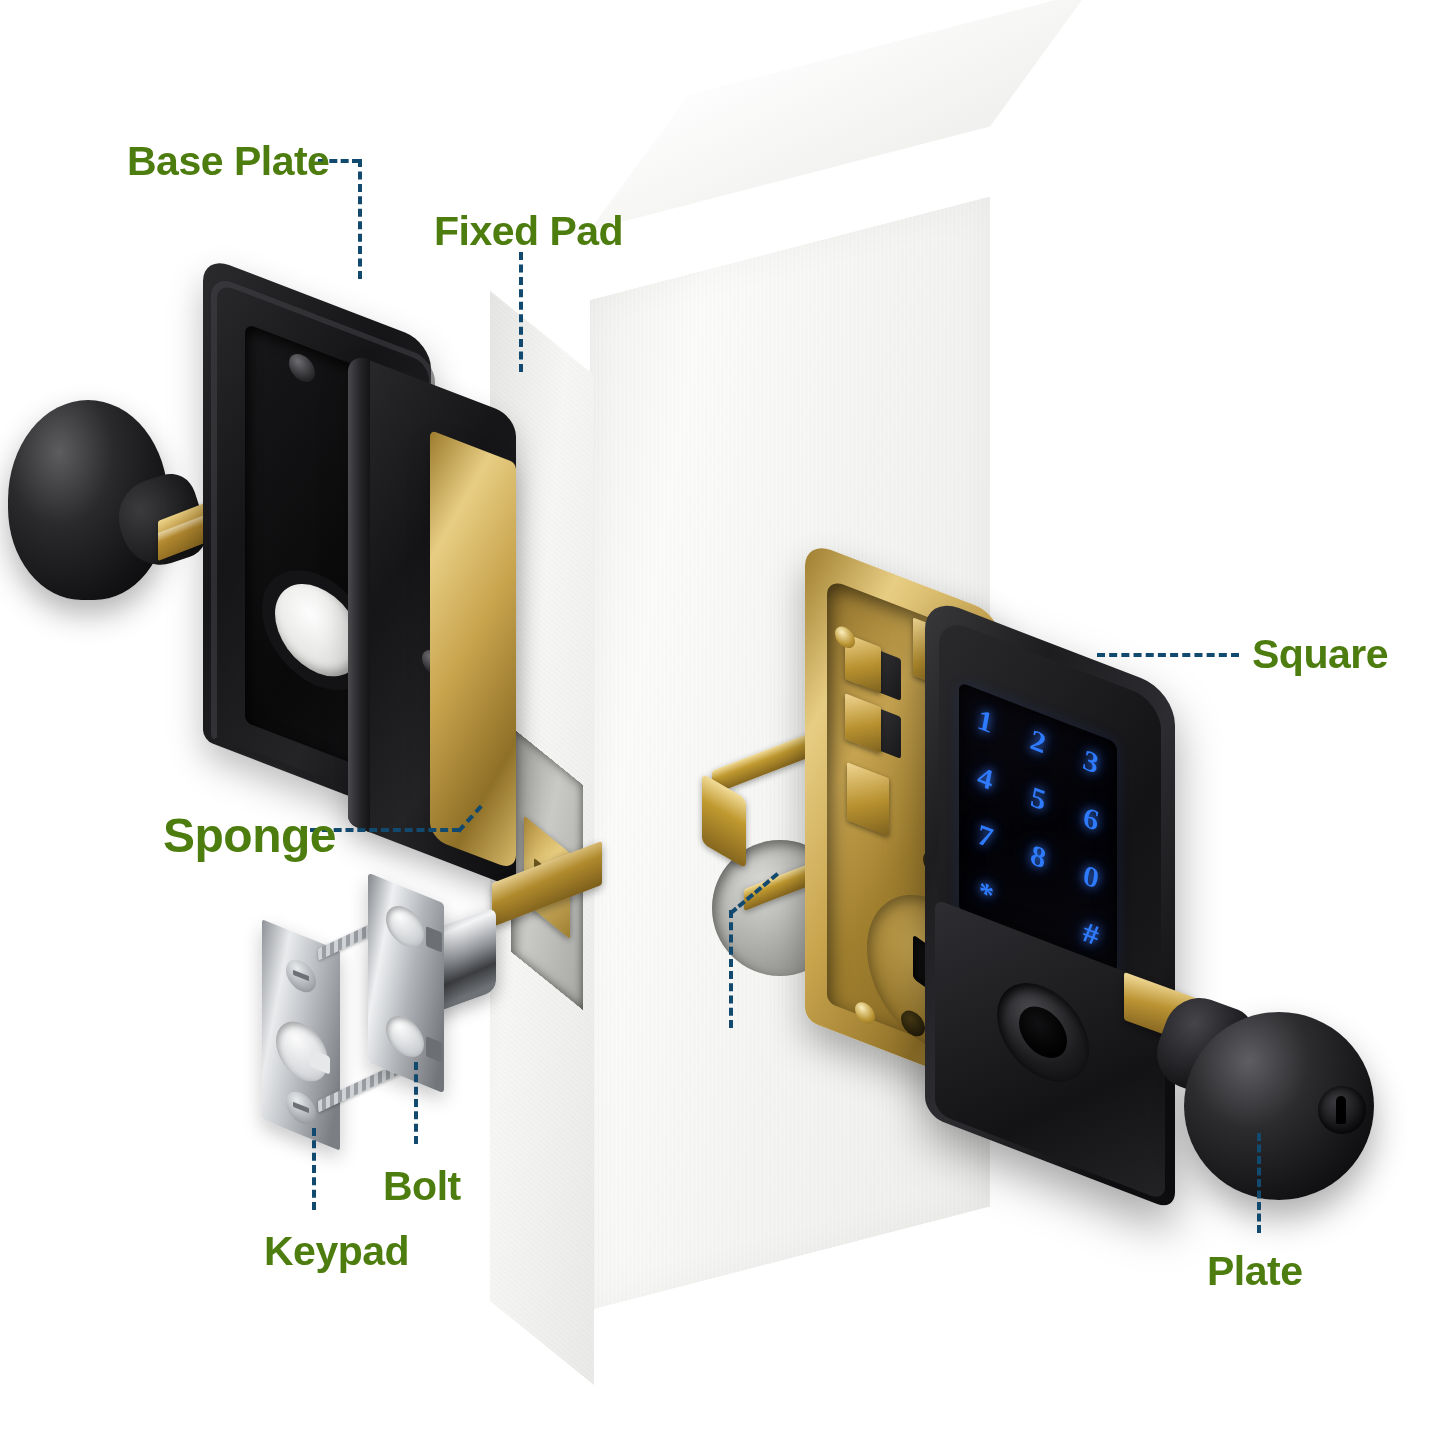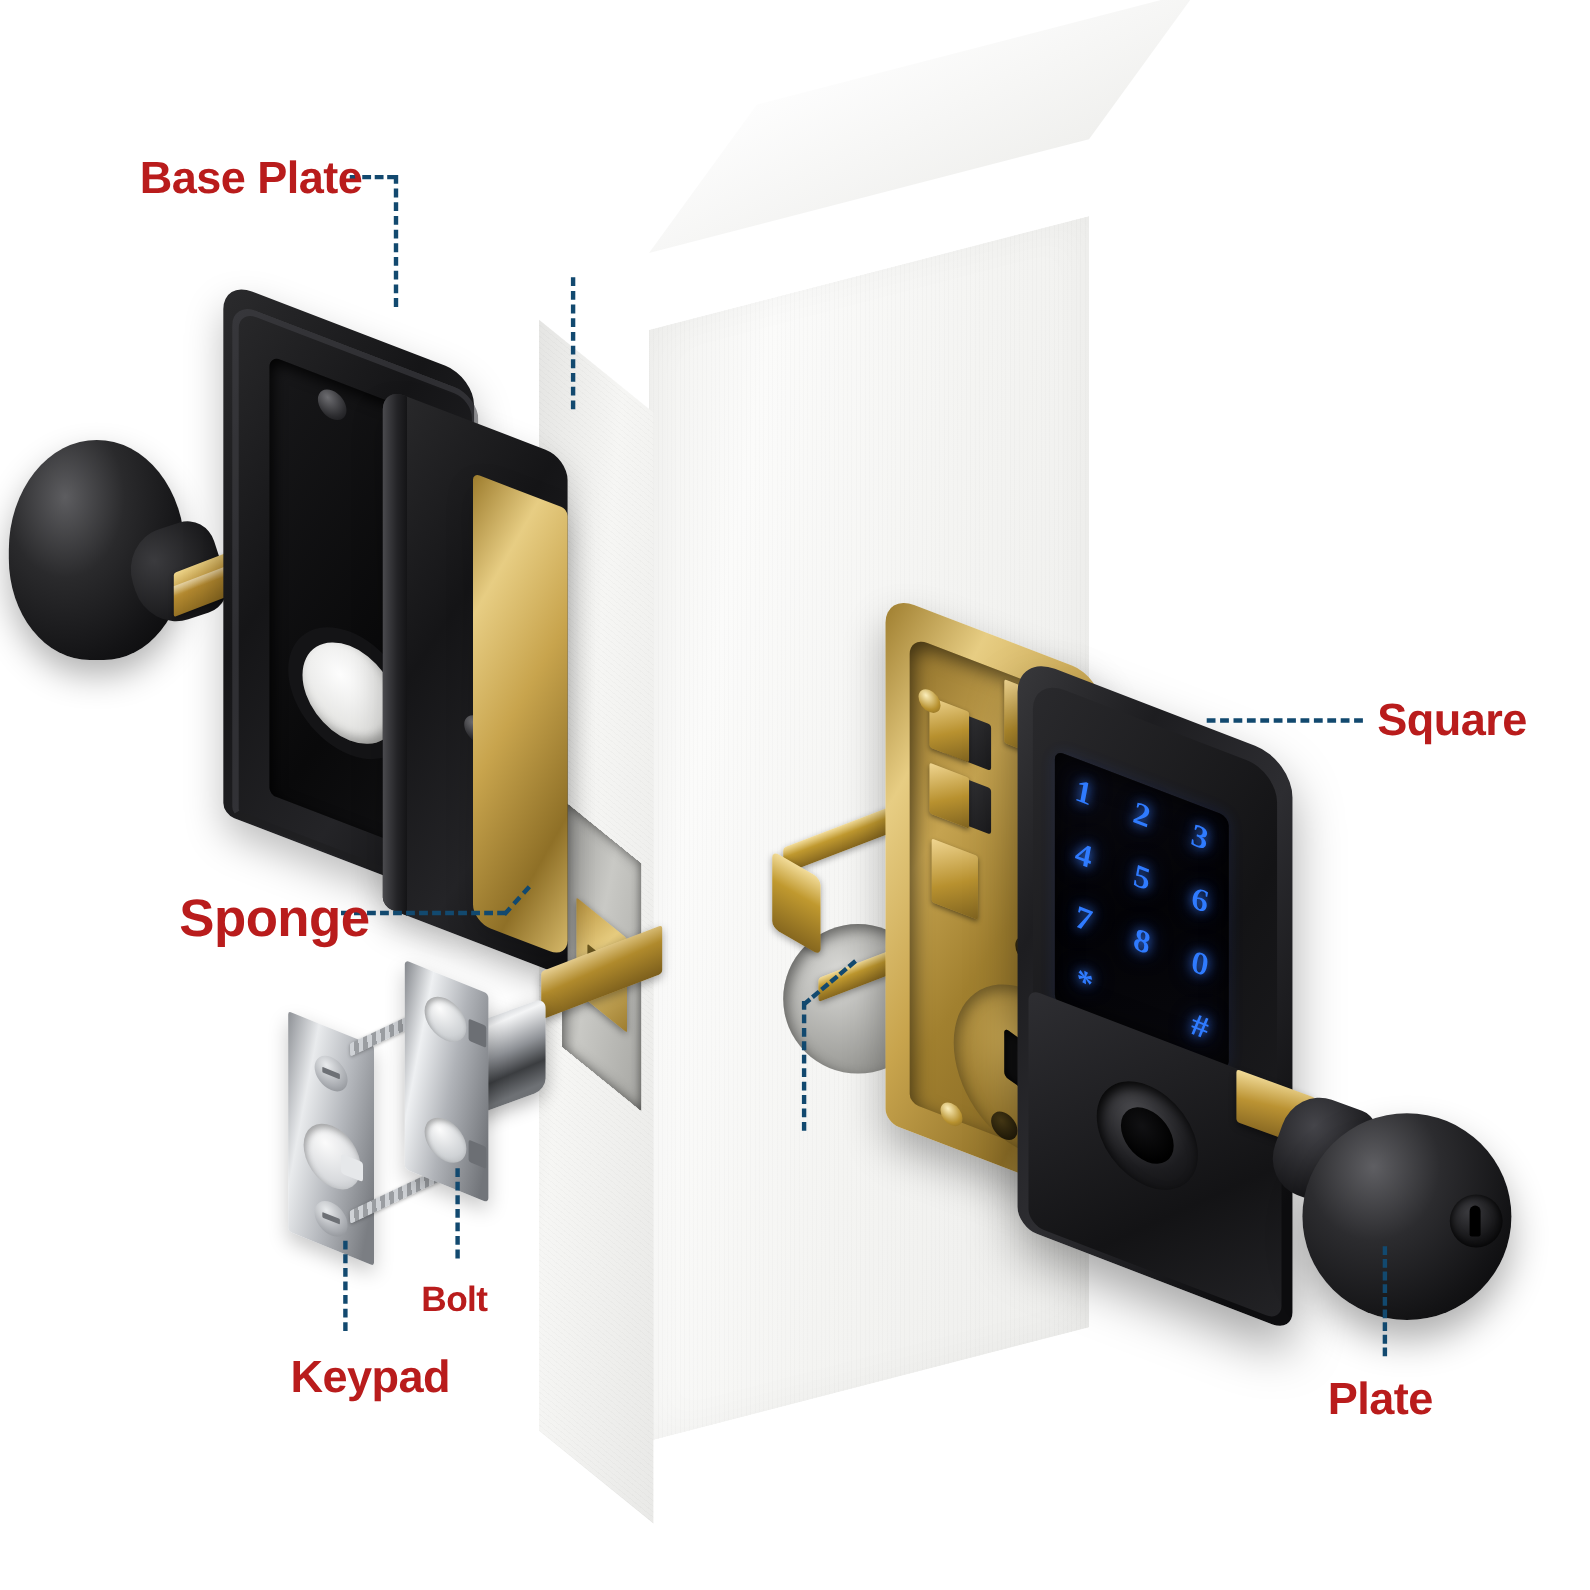--- a/index.html
+++ b/index.html
@@ -1,20 +1,20 @@
 <!DOCTYPE html>
 <html><head>
 <meta charset="utf-8">
 <style>
   html,body{margin:0;padding:0;background:#ffffff;}
   body{width:1445px;height:1445px;overflow:hidden;font-family:"Liberation Sans",sans-serif;}
   #stage{position:relative;width:1445px;height:1445px;background:#ffffff;}
 
   
-  .label{position:absolute;font-family:"Liberation Sans",sans-serif;font-weight:bold;color:#b91c1c;
+  .label{position:absolute;font-family:"Liberation Sans",sans-serif;font-weight:bold;color:#4d7c0f;
          white-space:nowrap;letter-spacing:-0.5px;}
 
   
   .lead-h{position:absolute;height:0;border-top:4px dashed #12496f;}
   .lead-v{position:absolute;width:0;border-left:4px dashed #12496f;}
   .lead-d{position:absolute;height:0;border-top:4px dashed #12496f;transform-origin:0 0;}
 
   
   .door-wrap{position:absolute;left:480px;top:95px;width:660px;height:1245px;}
   .door-face{position:absolute;left:110px;top:205px;width:400px;height:1010px;
@@ -309,19 +309,20 @@
 
   <div class="lead-v" style="left:414px;top:1062px;height:82px;"></div>
 
   <div class="lead-v" style="left:312px;top:1128px;height:82px;"></div>
 
   <div class="lead-h" style="left:1097px;top:653px;width:142px;"></div>
 
   <div class="lead-v" style="left:1257px;top:1133px;height:100px;"></div>
 
   <div class="label" style="left:127px;top:138px;font-size:41px;">Base Plate</div>
+  <div class="label" style="left:434px;top:208px;font-size:41px;">Fixed Pad</div>
   <div class="label" style="left:163px;top:808px;font-size:48px;">Sponge</div>
-  <div class="label" style="left:383px;top:1163px;font-size:32px;text-align:center;">Bolt</div>
+  <div class="label" style="left:383px;top:1163px;font-size:41px;text-align:center;">Bolt</div>
   <div class="label" style="left:264px;top:1228px;font-size:41px;">Keypad</div>
   <div class="label" style="left:1252px;top:631px;font-size:41px;">Square</div>
   <div class="label" style="left:1207px;top:1248px;font-size:41px;">Plate</div>
 
 </div>
 
 </body></html>

